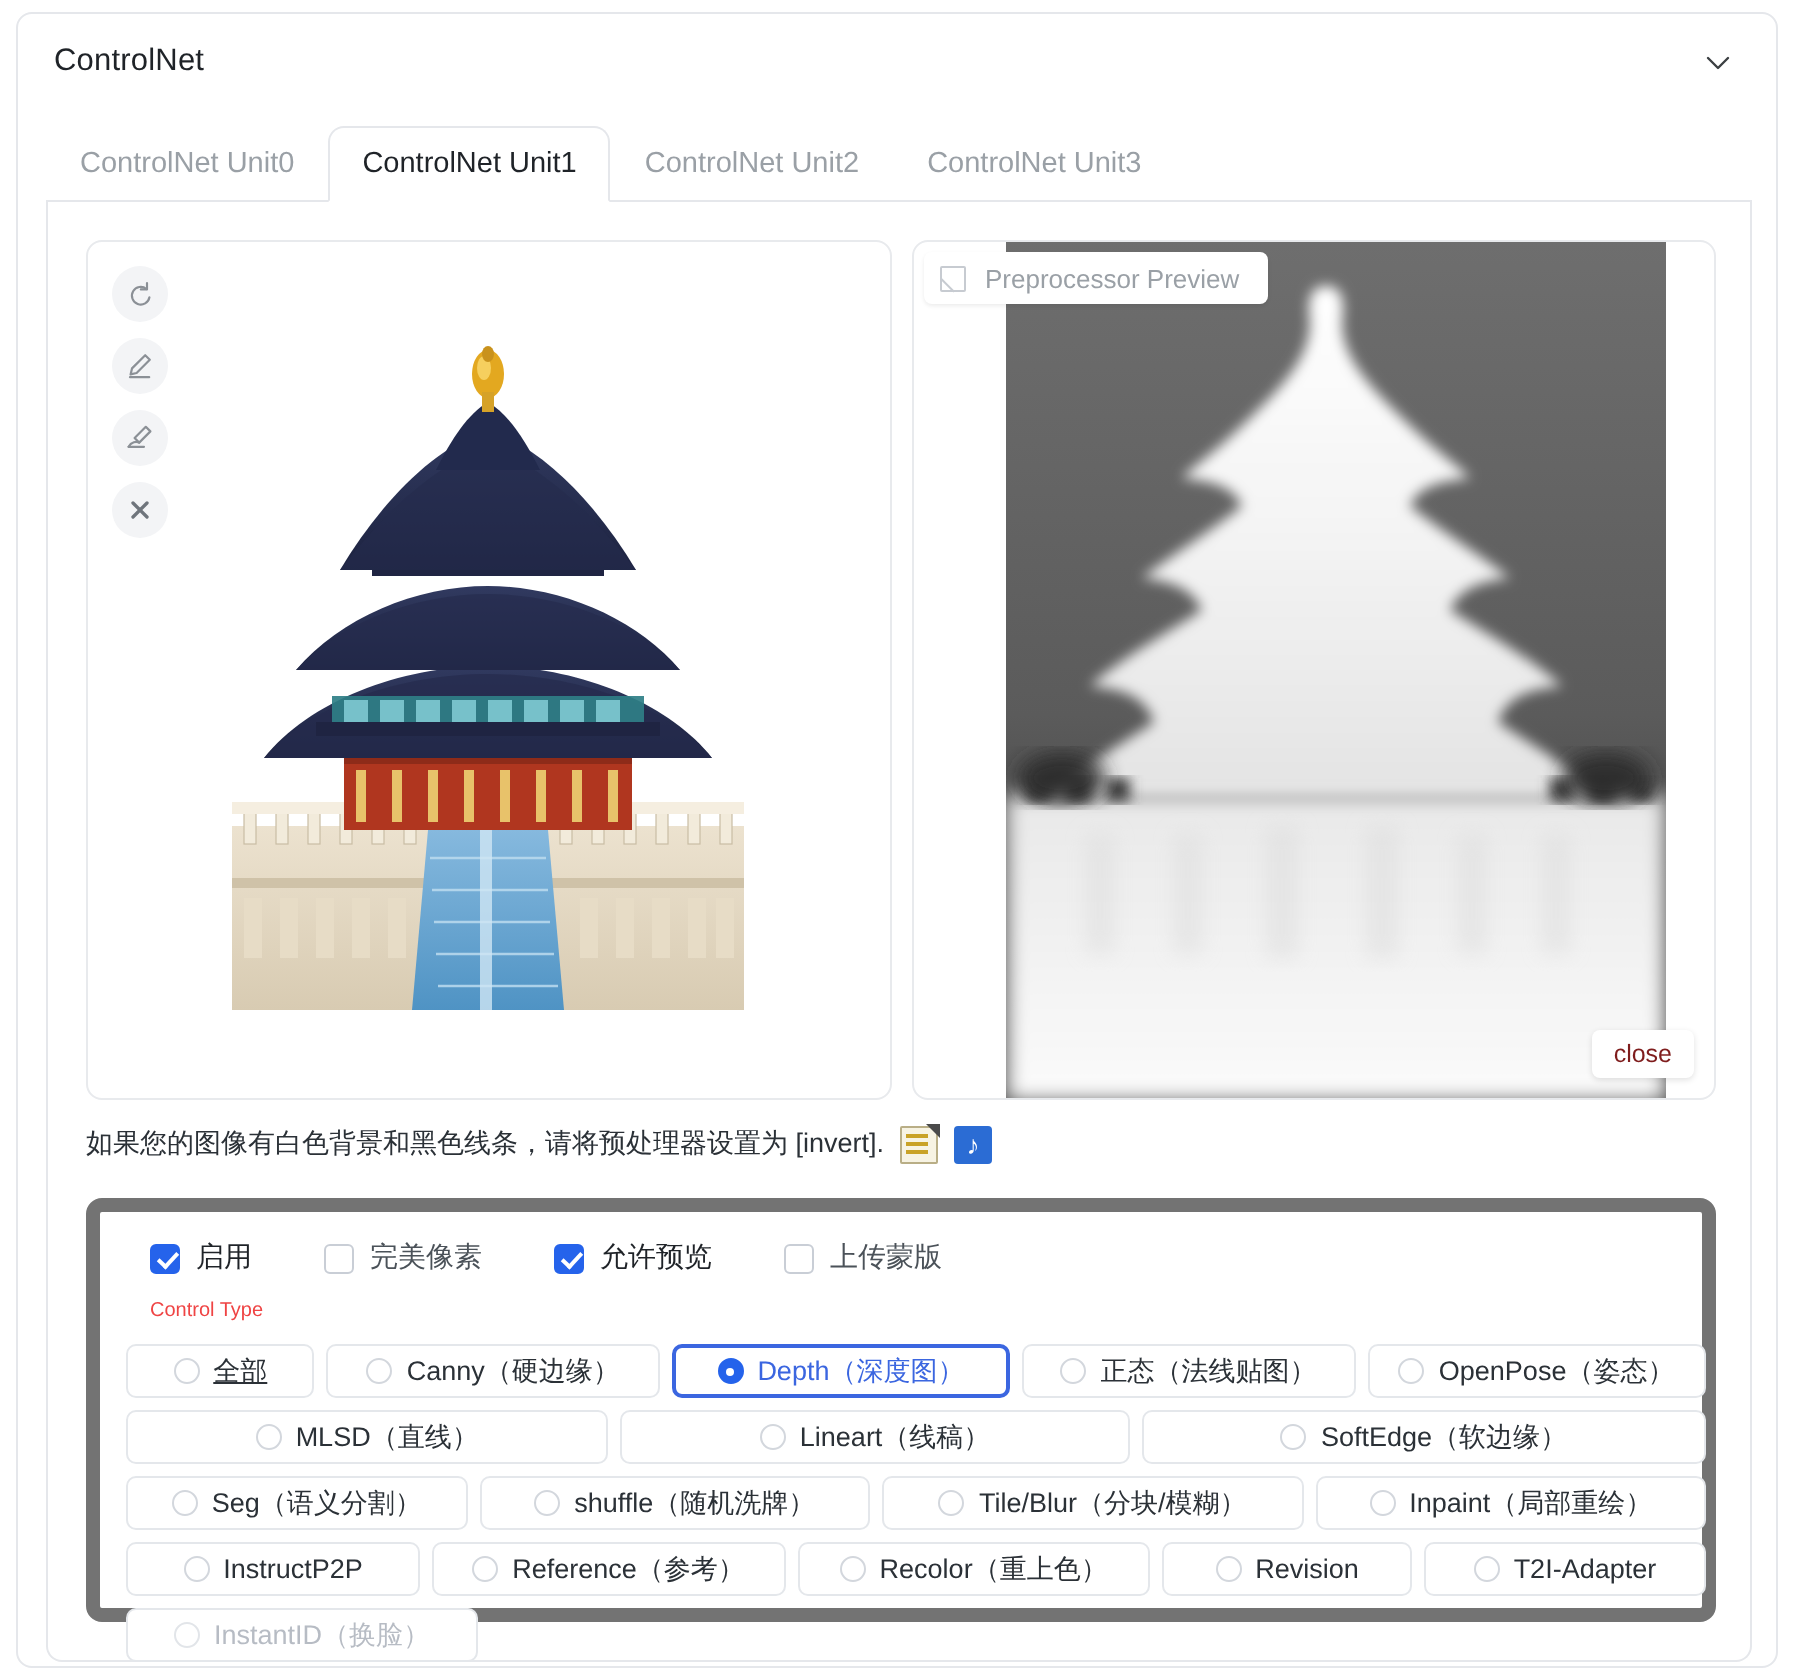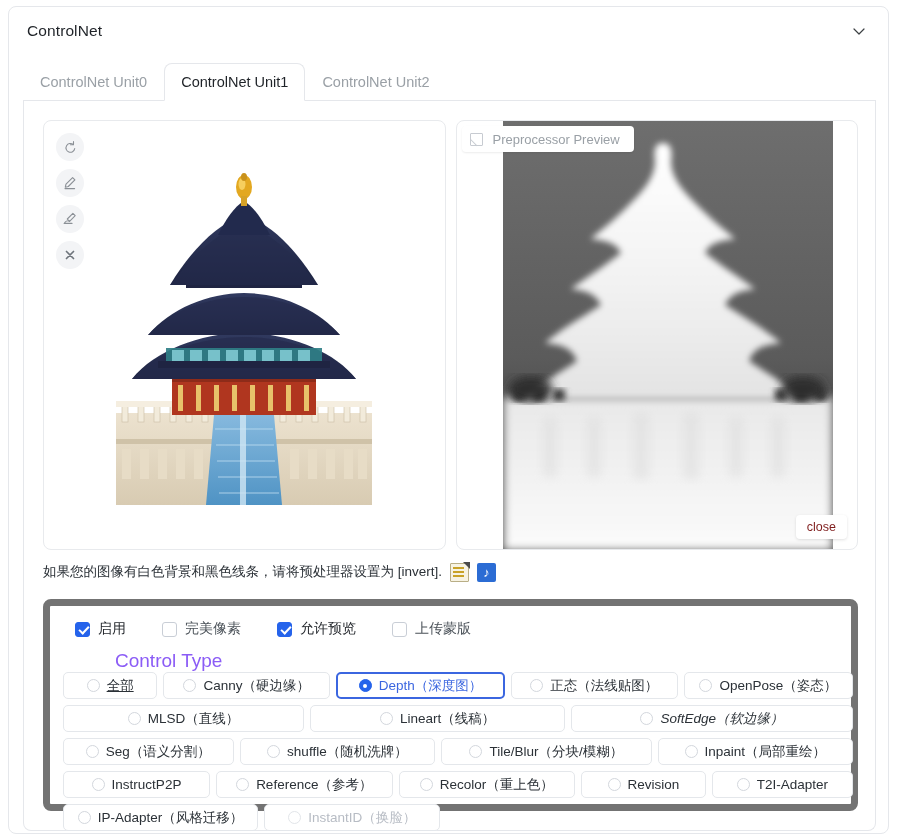--- a/index.html
+++ b/index.html
@@ -261,23 +261,22 @@
     width: 4px; height: 8px;
     border: solid #ffffff;
     border-width: 0 2px 2px 0;
     transform: rotate(43deg);
   }
   .cb-item.unchecked .cb-label { color: #4b5259; }
 
   .control-type-label {
     position: absolute;
     left: 25px; top: 44px;
-    font-size: 19px;
-    color: #8b5cf6;
-    margin-left: 40px;
+    font-size: 10px;
+    color: #ef4444;
   }
 
   .radio-grid {
     position: absolute;
     left: 13px; top: 66px;
     width: 790px;
     display: flex; flex-direction: column;
     gap: 6px;
   }
   .radio-row {
@@ -340,20 +339,21 @@
         <svg width="16" height="16" viewBox="0 0 16 16" aria-hidden="true">
           <path d="M3 6 L8 11 L13 6" fill="none" stroke="#3c4043" stroke-width="1.2" stroke-linecap="round" stroke-linejoin="round"></path>
         </svg>
       </div>
     </div>
 
     <div class="tabs">
       <div class="tab">ControlNet Unit0</div>
       <div class="tab active">ControlNet Unit1</div>
       <div class="tab">ControlNet Unit2</div>
+      <div class="tab">ControlNet Unit3</div>
     </div>
 
     <div class="body-card">
 
       <div class="image-row">
 
         <div class="image-box">
           <div class="edit-tools">
             <div class="tool-btn">
               <svg width="15" height="15" viewBox="0 0 16 16" aria-hidden="true">
@@ -651,21 +651,21 @@
             </div>
             <div class="radio-row">
               <div class="radio-pill" style="flex-grow: 1; flex-basis: 0px;">
                 <span class="radio-dot"></span>
                 <span>MLSD（直线）</span>
               </div>
               <div class="radio-pill" style="flex-grow: 1.06; flex-basis: 0px;">
                 <span class="radio-dot"></span>
                 <span>Lineart（线稿）</span>
               </div>
-              <div class="radio-pill" style="flex-grow: 1.18; flex-basis: 0px; font-style: italic;">
+              <div class="radio-pill" style="flex-grow: 1.18; flex-basis: 0px;">
                 <span class="radio-dot"></span>
                 <span>SoftEdge（软边缘）</span>
               </div>
             </div>
             <div class="radio-row">
               <div class="radio-pill" style="flex-grow: 1.02; flex-basis: 0px;">
                 <span class="radio-dot"></span>
                 <span>Seg（语义分割）</span>
               </div>
               <div class="radio-pill" style="flex-grow: 1.18; flex-basis: 0px;">
@@ -697,24 +697,20 @@
               <div class="radio-pill" style="flex-grow: 0.75; flex-basis: 0px;">
                 <span class="radio-dot"></span>
                 <span>Revision</span>
               </div>
               <div class="radio-pill" style="flex-grow: 0.86; flex-basis: 0px;">
                 <span class="radio-dot"></span>
                 <span>T2I-Adapter</span>
               </div>
             </div>
             <div class="radio-row">
-              <div class="radio-pill" style="flex-grow: 0; flex-basis: 195.2px;">
-                <span class="radio-dot"></span>
-                <span>IP-Adapter（风格迁移）</span>
-              </div>
               <div class="radio-pill disabled" style="flex-grow: 0; flex-basis: 176px;">
                 <span class="radio-dot"></span>
                 <span>InstantID（换脸）</span>
               </div>
             </div>
           </div>
       </div>
 
     </div>
   </div>

